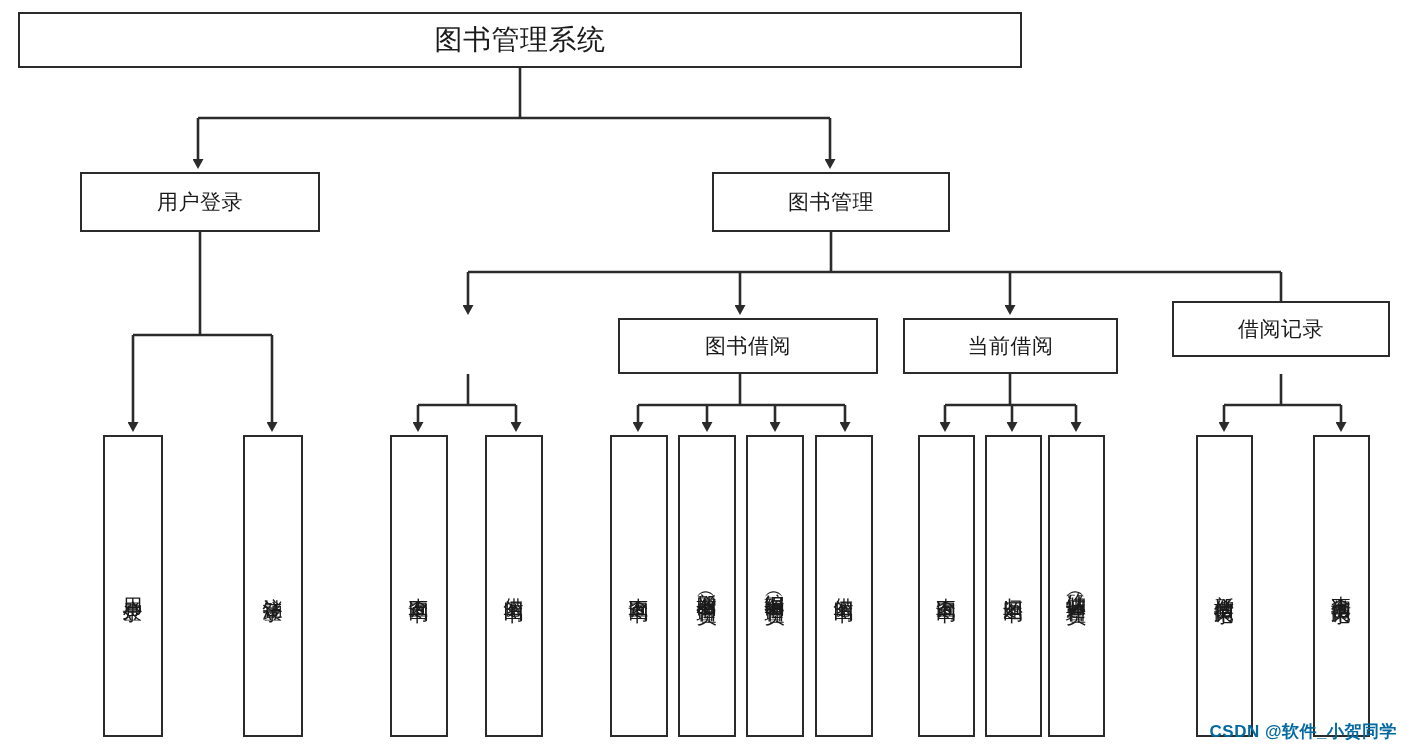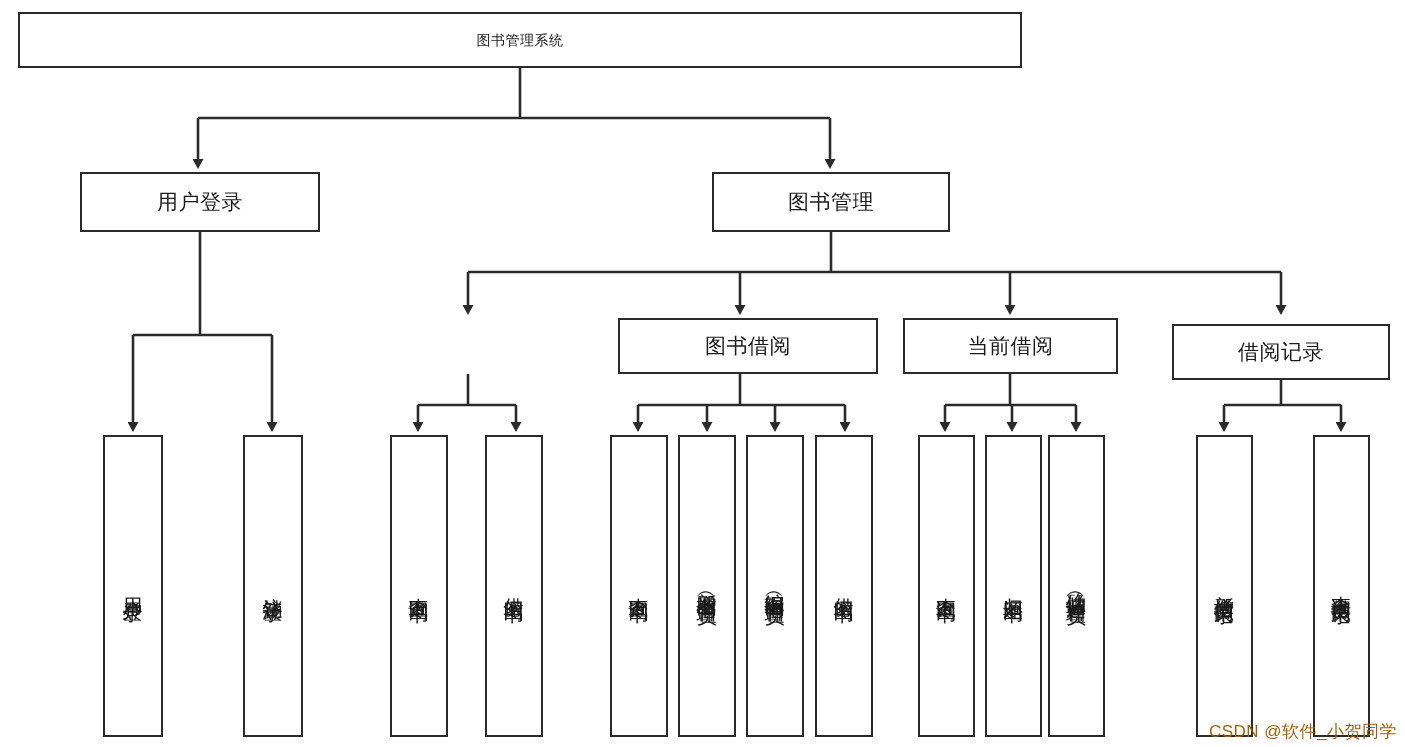--- a/index.html
+++ b/index.html
@@ -43,30 +43,31 @@
     white-space: nowrap;
     color: #1a1a1a;
   }
   .node.vertical .label {
     writing-mode: vertical-rl;
     text-orientation: upright;
     font-size: 20px;
     letter-spacing: 2px;
     line-height: 1.0;
   }
-  .node.root .label { font-size: 14px; }
+  .node.root .label { font-size: 28px; }
   .watermark {
     position: absolute;
     right: 8px;
     bottom: 4px;
     font-size: 17px;
-    color: #a16207;
+    color: #0369a1;
     white-space: nowrap;
     z-index: 5;
     letter-spacing: 0.5px;
+    font-weight: bold;
   }
 </style>
 </head>
 <body>
 
 <div id="canvas">
 
   <svg id="edges" viewBox="0 0 1405 747" xmlns="http://www.w3.org/2000/svg">
     <defs>
       <marker id="arrow" markerWidth="10" markerHeight="11" refX="1" refY="5.5" orient="auto" markerUnits="userSpaceOnUse">
@@ -128,21 +129,21 @@
   <div class="node" style="left: 712px; top: 172px; width: 238px; height: 60px; align-items: center;">
     <span class="label">图书管理</span>
   </div>
 
   <div class="node" style="left: 618px; top: 318px; width: 260px; height: 56px; justify-content: center;">
     <span class="label">图书借阅</span>
   </div>
   <div class="node" style="left: 903px; top: 318px; width: 215px; height: 56px;">
     <span class="label">当前借阅</span>
   </div>
-  <div class="node" style="left: 1172px; top: 324px; width: 218px; height: 56px; text-align: right;">
+  <div class="node" style="left: 1172px; top: 301px; width: 218px; height: 56px; text-align: right;">
     <span class="label">借阅记录</span>
   </div>
 
   <div class="node vertical" style="left: 103px; top: 435px; width: 60px; height: 302px;">
     <span class="label">用户登录</span>
   </div>
   <div class="node vertical" style="left: 243px; top: 435px; width: 60px; height: 302px;">
     <span class="label">注销登录</span>
   </div>
   <div class="node vertical" style="left: 390px; top: 435px; width: 58px; height: 302px;">

